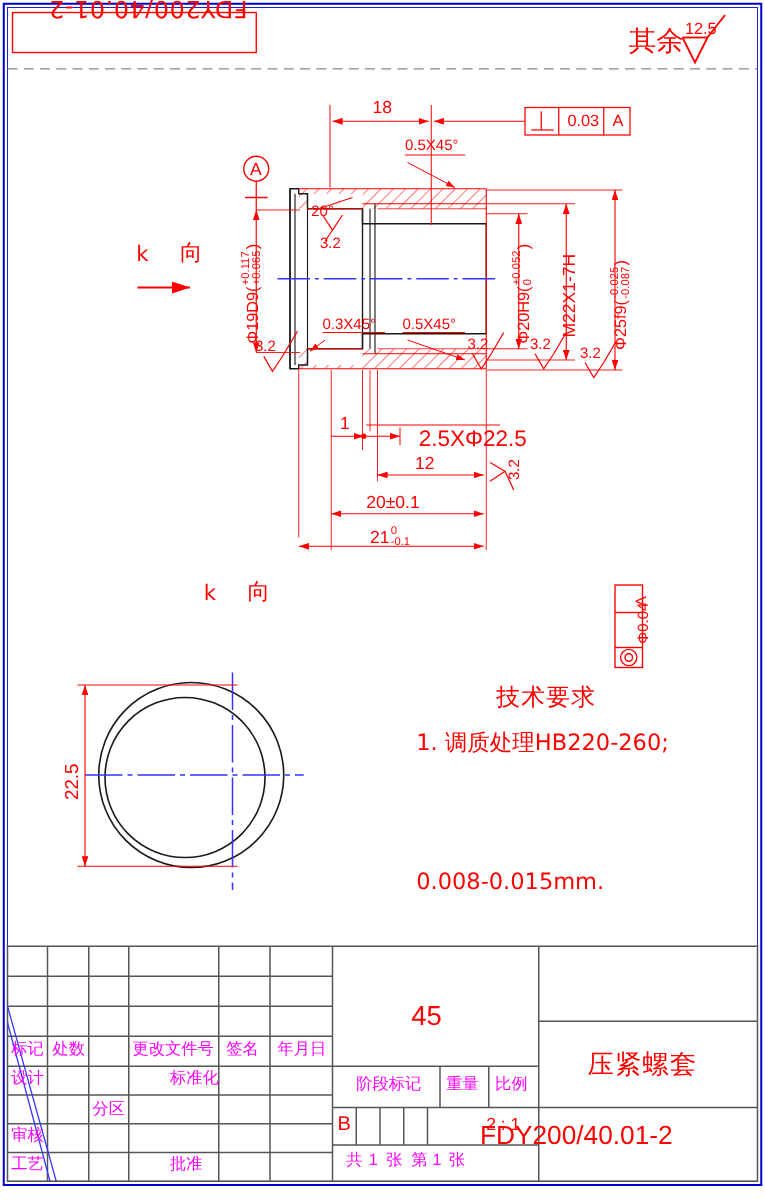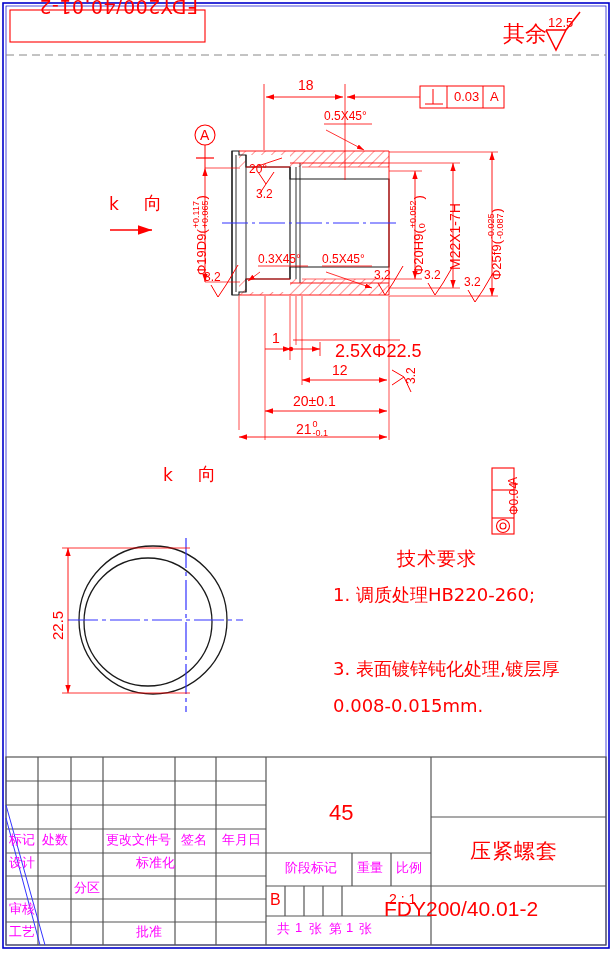--- a/index.html
+++ b/index.html
@@ -309,21 +309,20 @@
 
   <div class="lbl cn" style="left:163px;top:467px;font-size:17px;">k</div>
   <div class="lbl cn" style="left:198px;top:465px;font-size:18px;">向</div>
   <div class="lbl vert" style="left:50px;top:640px;transform:rotate(-90deg);font-size:15px;">22.5</div>
 
   <div class="lbl vert" style="left:507px;top:485px;transform:rotate(-90deg);font-size:12px;">A</div>
   <div class="lbl vert" style="left:508px;top:515px;transform:rotate(-90deg);font-size:12px;">Φ0.04</div>
 
   <div class="lbl cn" style="left:397px;top:549px;font-size:19px;letter-spacing:1px;">技术要求</div>
   <div class="lbl cn" style="left:333px;top:586px;font-size:18px;">1. 调质处理HB220-260;</div>
-  <div class="lbl cn" style="left:333px;top:660px;font-size:18px;">3. 表面镀锌钝化处理,镀层厚</div>
   <div class="lbl cn" style="left:333px;top:697px;font-size:18px;">0.008-0.015mm.</div>
 
   <div class="lblm cn" style="left:9px;top:833px;font-size:13px;">标记</div>
   <div class="lblm cn" style="left:42px;top:833px;font-size:13px;">处数</div>
   <div class="lblm cn" style="left:74px;top:833px;font-size:13px;margin-top:48px;">分区</div>
   <div class="lblm cn" style="left:106px;top:833px;font-size:13px;">更改文件号</div>
   <div class="lblm cn" style="left:181px;top:833px;font-size:13px;">签名</div>
   <div class="lblm cn" style="left:222px;top:833px;font-size:13px;">年月日</div>
 
   <div class="lblm cn" style="left:9px;top:856px;font-size:13px;">设计</div>

